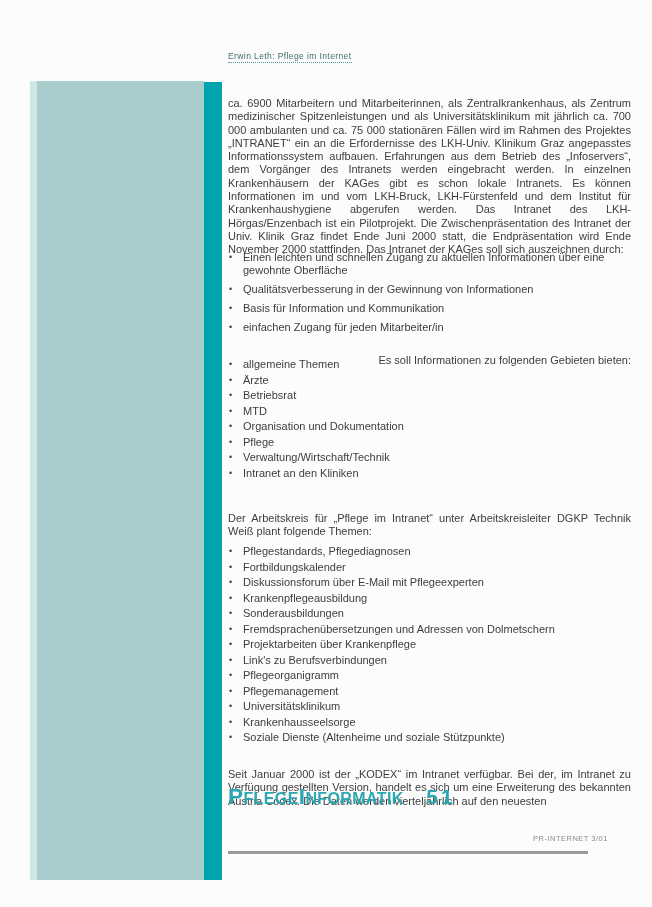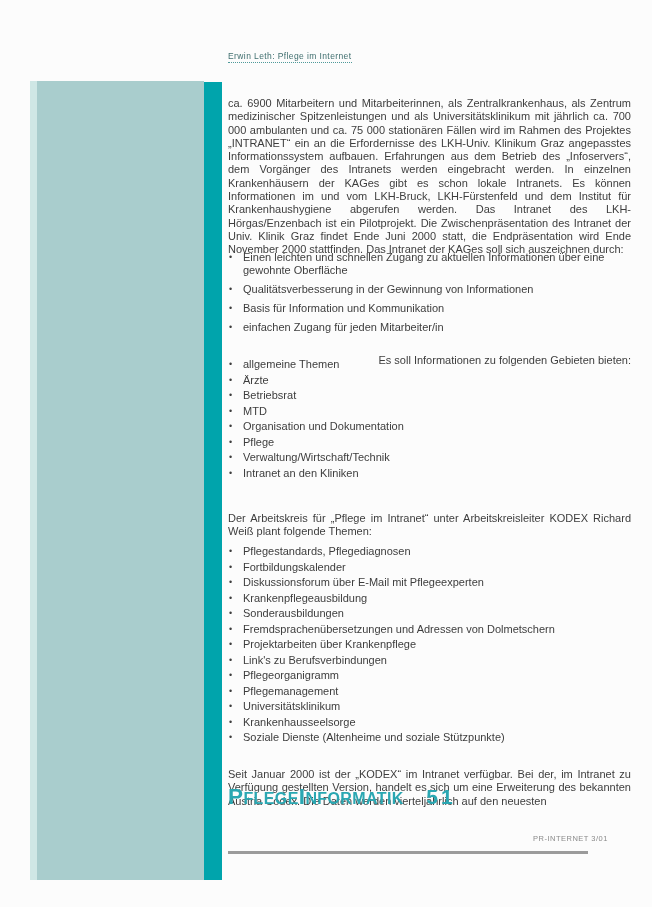--- a/index.html
+++ b/index.html
@@ -131,21 +131,21 @@
       <li>
         <span class="bullet">•</span>
         <span class="li-text">Verwaltung/Wirtschaft/Technik</span>
       </li>
       <li>
         <span class="bullet">•</span>
         <span class="li-text">Intranet an den Kliniken</span>
       </li>
     </ul>
 
-  <p class="para" id="para3">Der Arbeitskreis für „Pflege im Intranet“ unter Arbeitskreisleiter KODEX Richard Weiß plant folgende Themen:</p>
+  <p class="para" id="para3">Der Arbeitskreis für „Pflege im Intranet“ unter Arbeitskreisleiter DGKP Technik Weiß plant folgende Themen:</p>
 
   <ul class="blist" id="list3">
       <li>
         <span class="bullet">•</span>
         <span class="li-text">Pflegestandards, Pflegediagnosen</span>
       </li>
       <li>
         <span class="bullet">•</span>
         <span class="li-text">Fortbildungskalender</span>
       </li>

